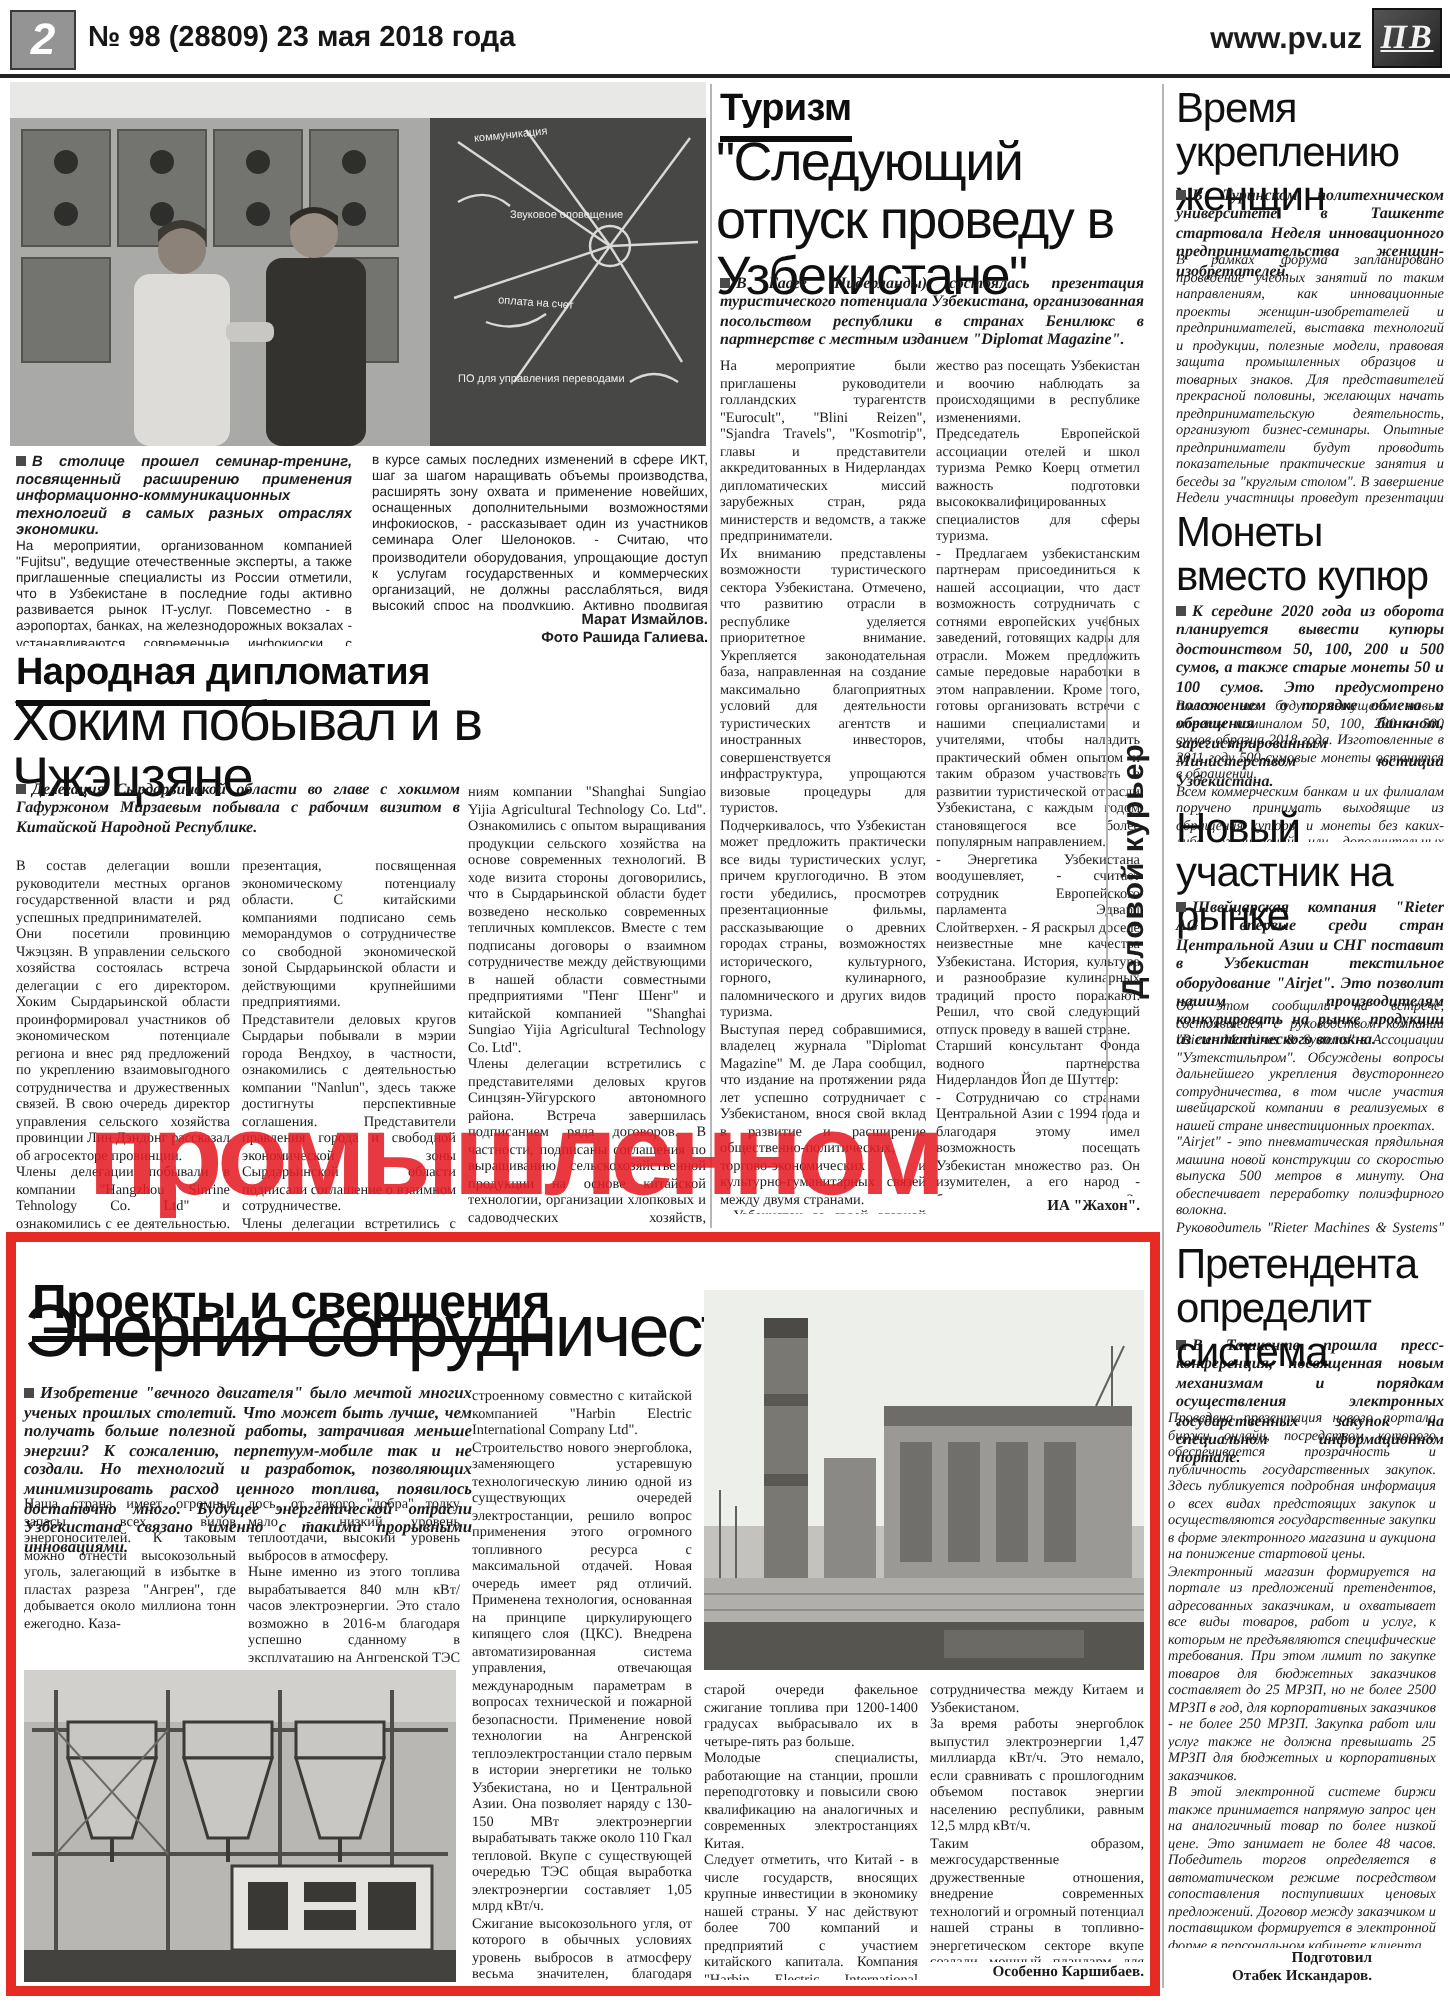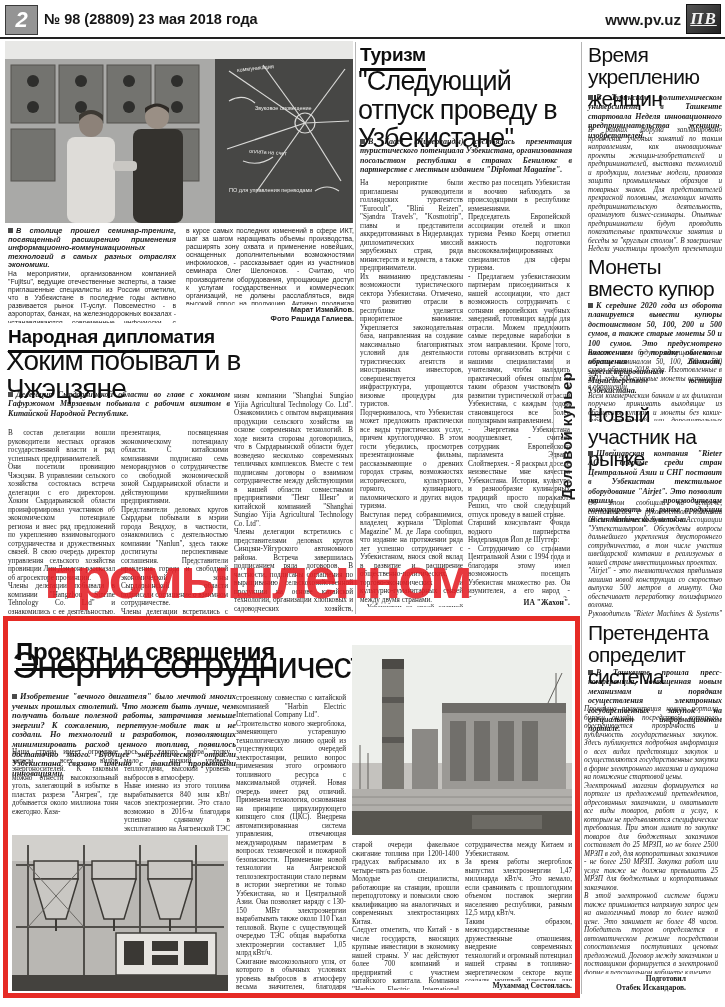--- a/index.html
+++ b/index.html
@@ -248,21 +248,21 @@
   <div class="abs bodytext" id="nrg-col3">строенному совместно с китайской компанией "Harbin Electric International Company Ltd".
 Строительство нового энергоблока, заменяющего устаревшую технологическую линию одной из существующих очередей электростанции, решило вопрос применения этого огромного топливного ресурса с максимальной отдачей. Новая очередь имеет ряд отличий. Применена технология, основанная на принципе циркулирующего кипящего слоя (ЦКС). Внедрена автоматизированная система управления, отвечающая международным параметрам в вопросах технической и пожарной безопасности. Применение новой технологии на Ангренской теплоэлектростанции стало первым в истории энергетики не только Узбекистана, но и Центральной Азии. Она позволяет наряду с 130-150 МВт электроэнергии вырабатывать также около 110 Гкал тепловой. Вкупе с существующей очередью ТЭС общая выработка электроэнергии составляет 1,05 млрд кВт/ч.
 Сжигание высокозольного угля, от которого в обычных условиях уровень выбросов в атмосферу весьма значителен, благодаря технологии ЦКС становится не только безопасным, но и выгодным. Здесь установлен современный электрофильтр, удерживающий вредные выбросы. Сжигание угля при низкой температуре 850 градусов весьма эффективно подавляет выделение в атмосферу оксидов азота и серы. Для сравнения: применяемое на</div>
   <div class="abs bodytext" id="nrg-col4">старой очереди факельное сжигание топлива при 1200-1400 градусах выбрасывало их в четыре-пять раз больше.
 Молодые специалисты, работающие на станции, прошли переподготовку и повысили свою квалификацию на аналогичных и современных электростанциях Китая.
 Следует отметить, что Китай - в числе государств, вносящих крупные инвестиции в экономику нашей страны. У нас действуют более 700 компаний и предприятий с участием китайского капитала. Компания "Harbin Electric International Company Limited", реализовавшая проект, является одной из ведущих в КНР. Успешная сдача этого проекта сыграла активную стимулирующую роль для развития торгово-экономического</div>
   <div class="abs colflex" id="nrg-col5">
     <div class="bodytext">сотрудничества между Китаем и Узбекистаном.
 За время работы энергоблок выпустил электроэнергии 1,47 миллиарда кВт/ч. Это немало, если сравнивать с прошлогодним объемом поставок энергии населению республики, равным 12,5 млрд кВт/ч.
 Таким образом, межгосударственные дружественные отношения, внедрение современных технологий и огромный потенциал нашей страны в топливно-энергетическом секторе вкупе создали мощный плацдарм для решения проблемы с нехваткой электроэнергии в крупнейшем промышленном узле страны - Ташкентской области, в частности, в СЭЗ "Ангрен", где расположены десятки энергоемких производств.</div>
-    <div class="byline">Мухаммад Состоялась.</div>
+    <div class="byline">Особенно Каршибаев.</div>
   </div>
 
   <figure class="abs" id="photoB">
     <svg width="220" height="190">
       <rect width="220" height="190" fill="#edefeb"></rect>
       <rect x="0" y="118" width="220" height="40" fill="#c4c2be"></rect>
       <rect x="30" y="14" width="22" height="130" fill="#7a7872"></rect>
       <rect x="30" y="14" width="22" height="10" fill="#4c4a46"></rect>
       <rect x="30" y="52" width="22" height="6" fill="#5a5854"></rect>
       <rect x="30" y="92" width="22" height="6" fill="#5a5854"></rect>

